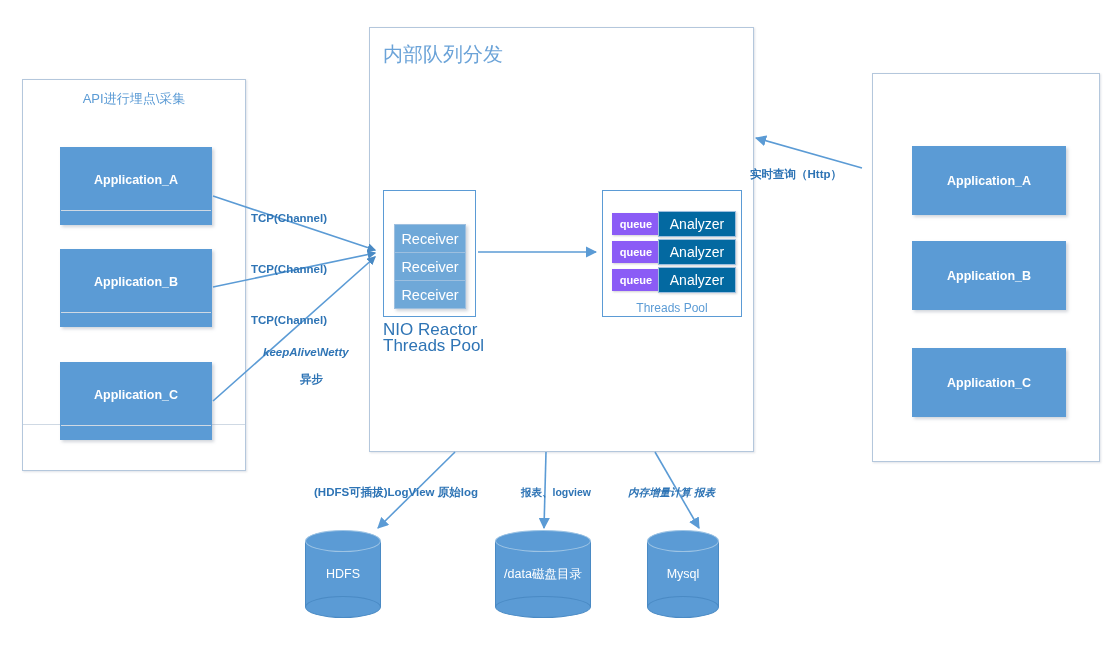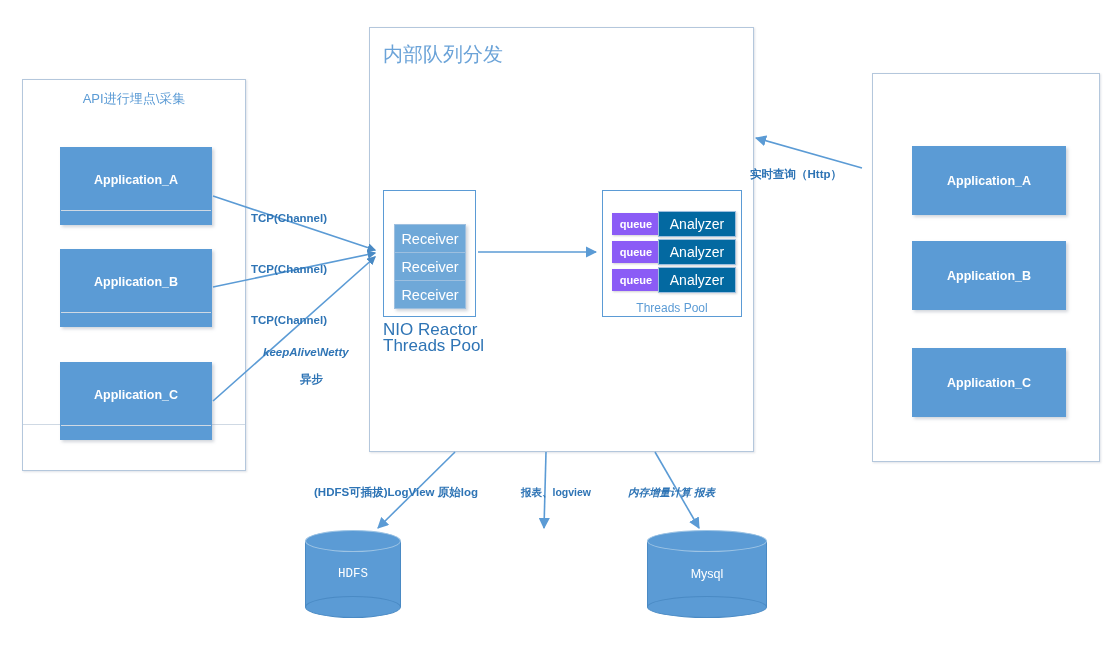--- a/index.html
+++ b/index.html
@@ -275,30 +275,37 @@
   <div class="appbox plain abs" style="left:912px; top:146px; width:154px; height:69px;">
     <span class="caption">Application_A</span>
   </div>
   <div class="appbox plain abs" style="left:912px; top:241px; width:154px; height:69px;">
     <span class="caption">Application_B</span>
   </div>
   <div class="appbox plain abs" style="left:912px; top:348px; width:154px; height:69px;">
     <span class="caption">Application_C</span>
   </div>
 
-  <div class="cyl" style="left:305px; top:530px; width:96px; height:88px;font-family:Liberation Mono, monospace;">
+  <div class="cyl" style="left:305px; top:530px; width:76px; height:88px;">
     <span class="shadow"></span>
     <span class="body"></span>
     <span class="bottom"></span>
     <span class="top"></span>
     <span class="label">HDFS</span>
   </div>
 
-
-  <div class="cyl" style="left:647px; top:530px; width:120px; height:88px;">
+  <div class="cyl" style="left:495px; top:530px; width:96px; height:88px;">
+    <span class="shadow"></span>
+    <span class="body"></span>
+    <span class="bottom"></span>
+    <span class="top"></span>
+    <span class="label">/data磁盘目录</span>
+  </div>
+
+  <div class="cyl" style="left:647px; top:530px; width:72px; height:88px;">
     <span class="shadow"></span>
     <span class="body"></span>
     <span class="bottom"></span>
     <span class="top"></span>
     <span class="label">Mysql</span>
   </div>
 
   <svg class="overlay" viewBox="0 0 1111 648" xmlns="http://www.w3.org/2000/svg">
     <defs>
       <marker id="arw" viewBox="0 0 10 10" refX="9" refY="5" markerWidth="7" markerHeight="7" orient="auto-start-reverse">

